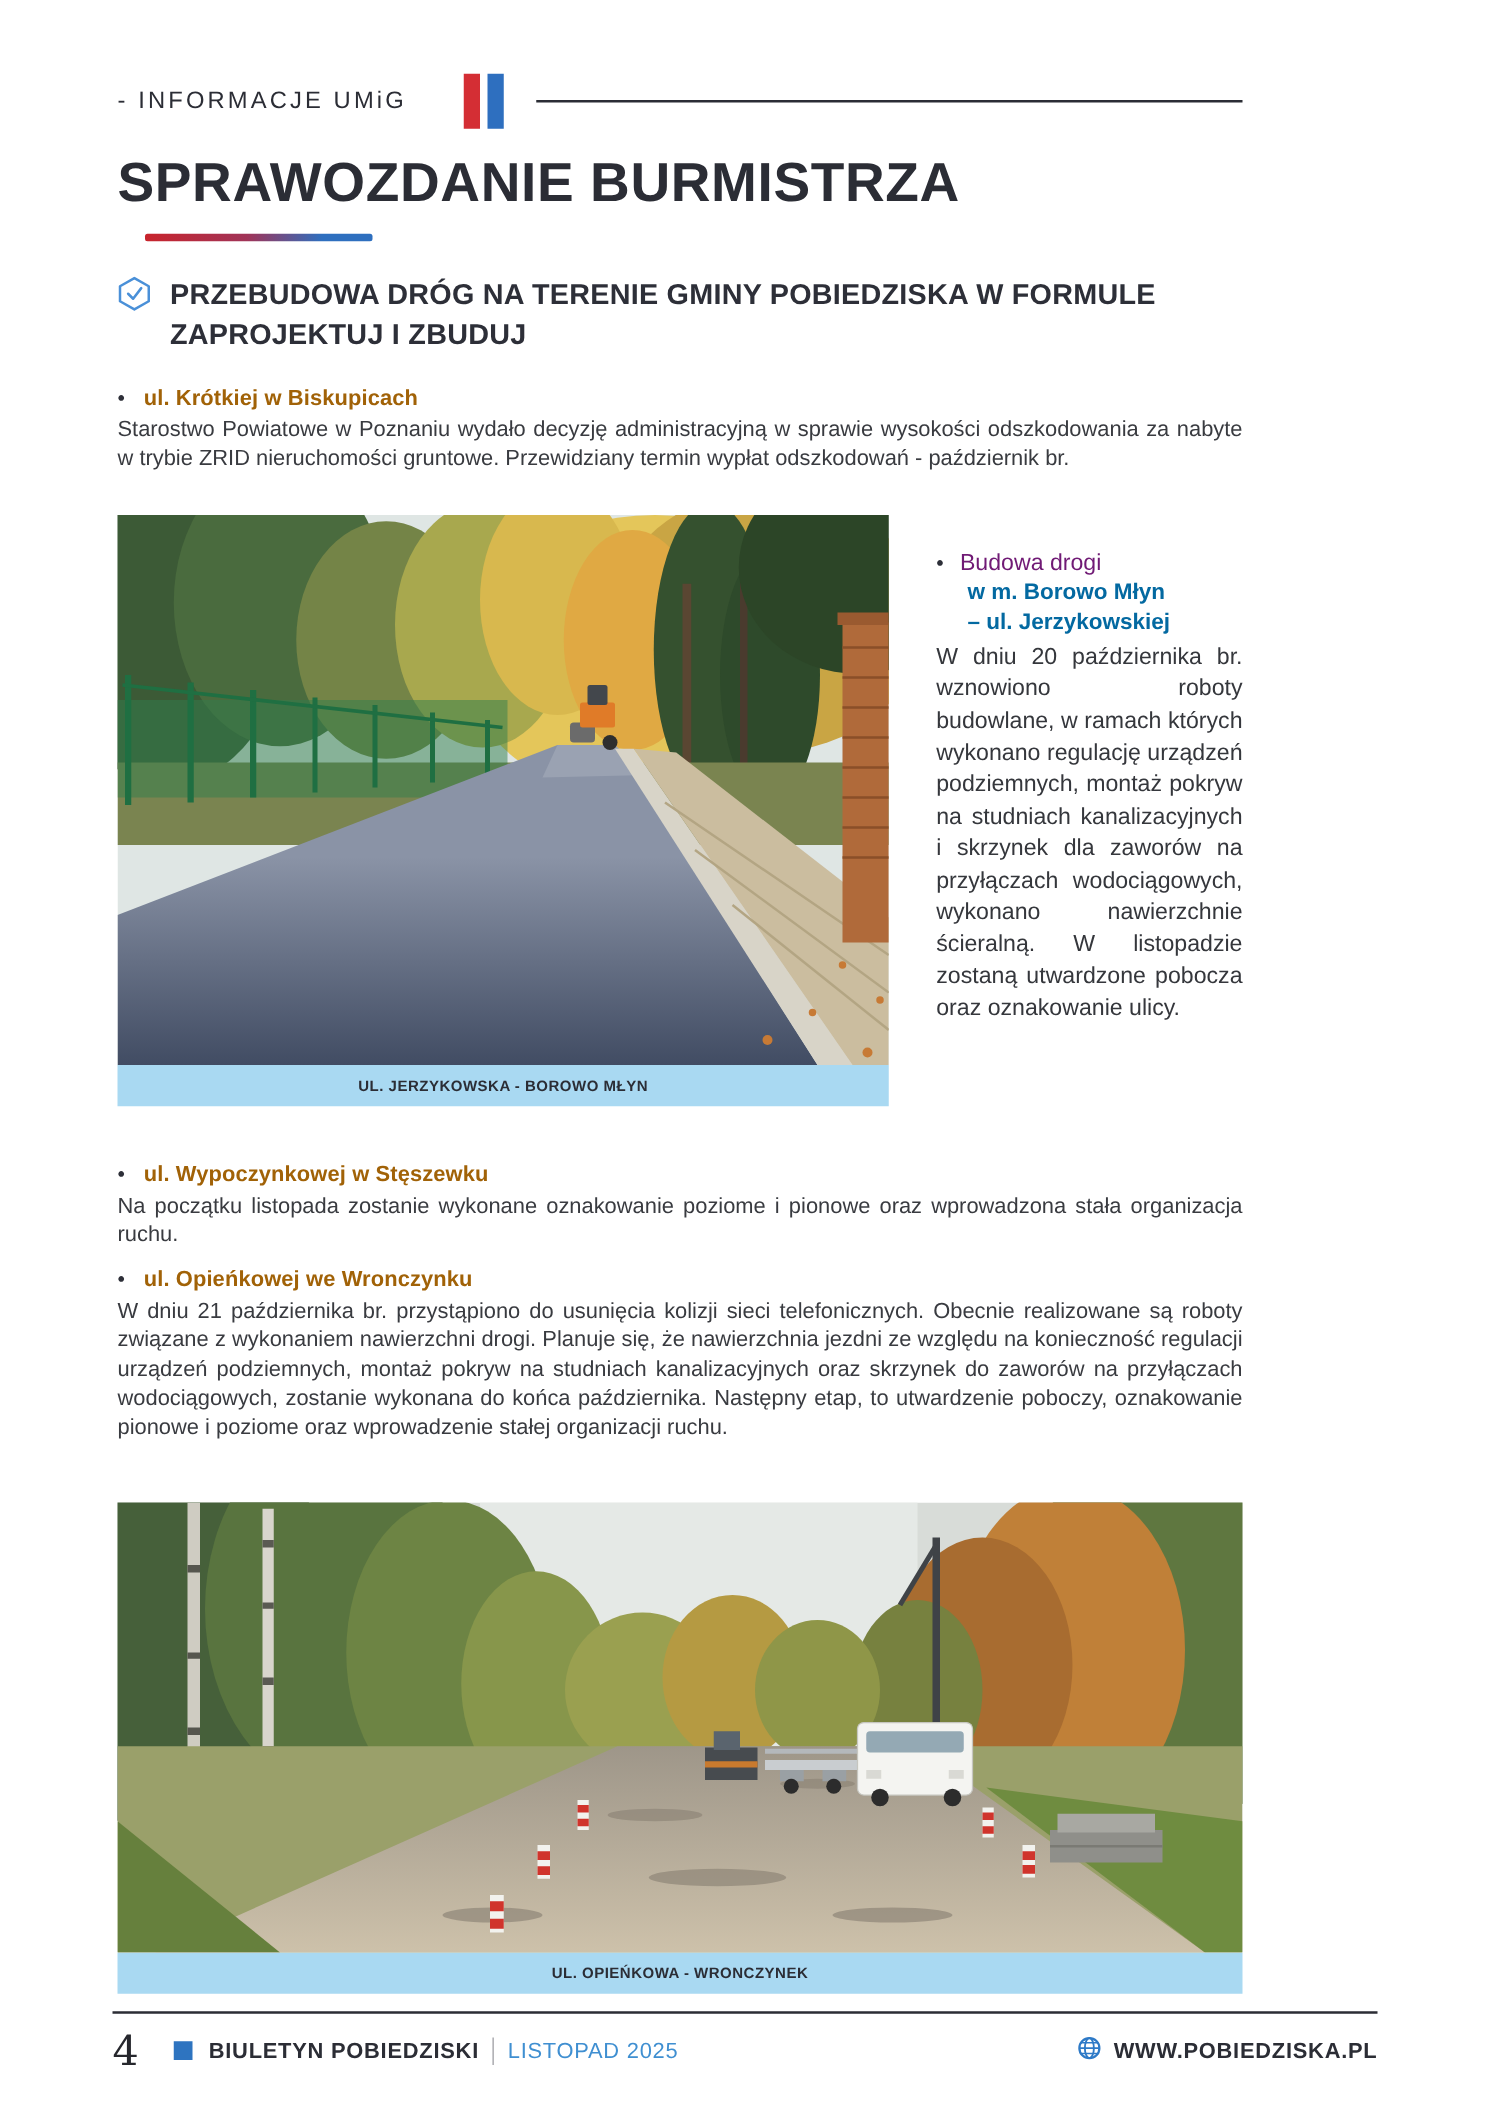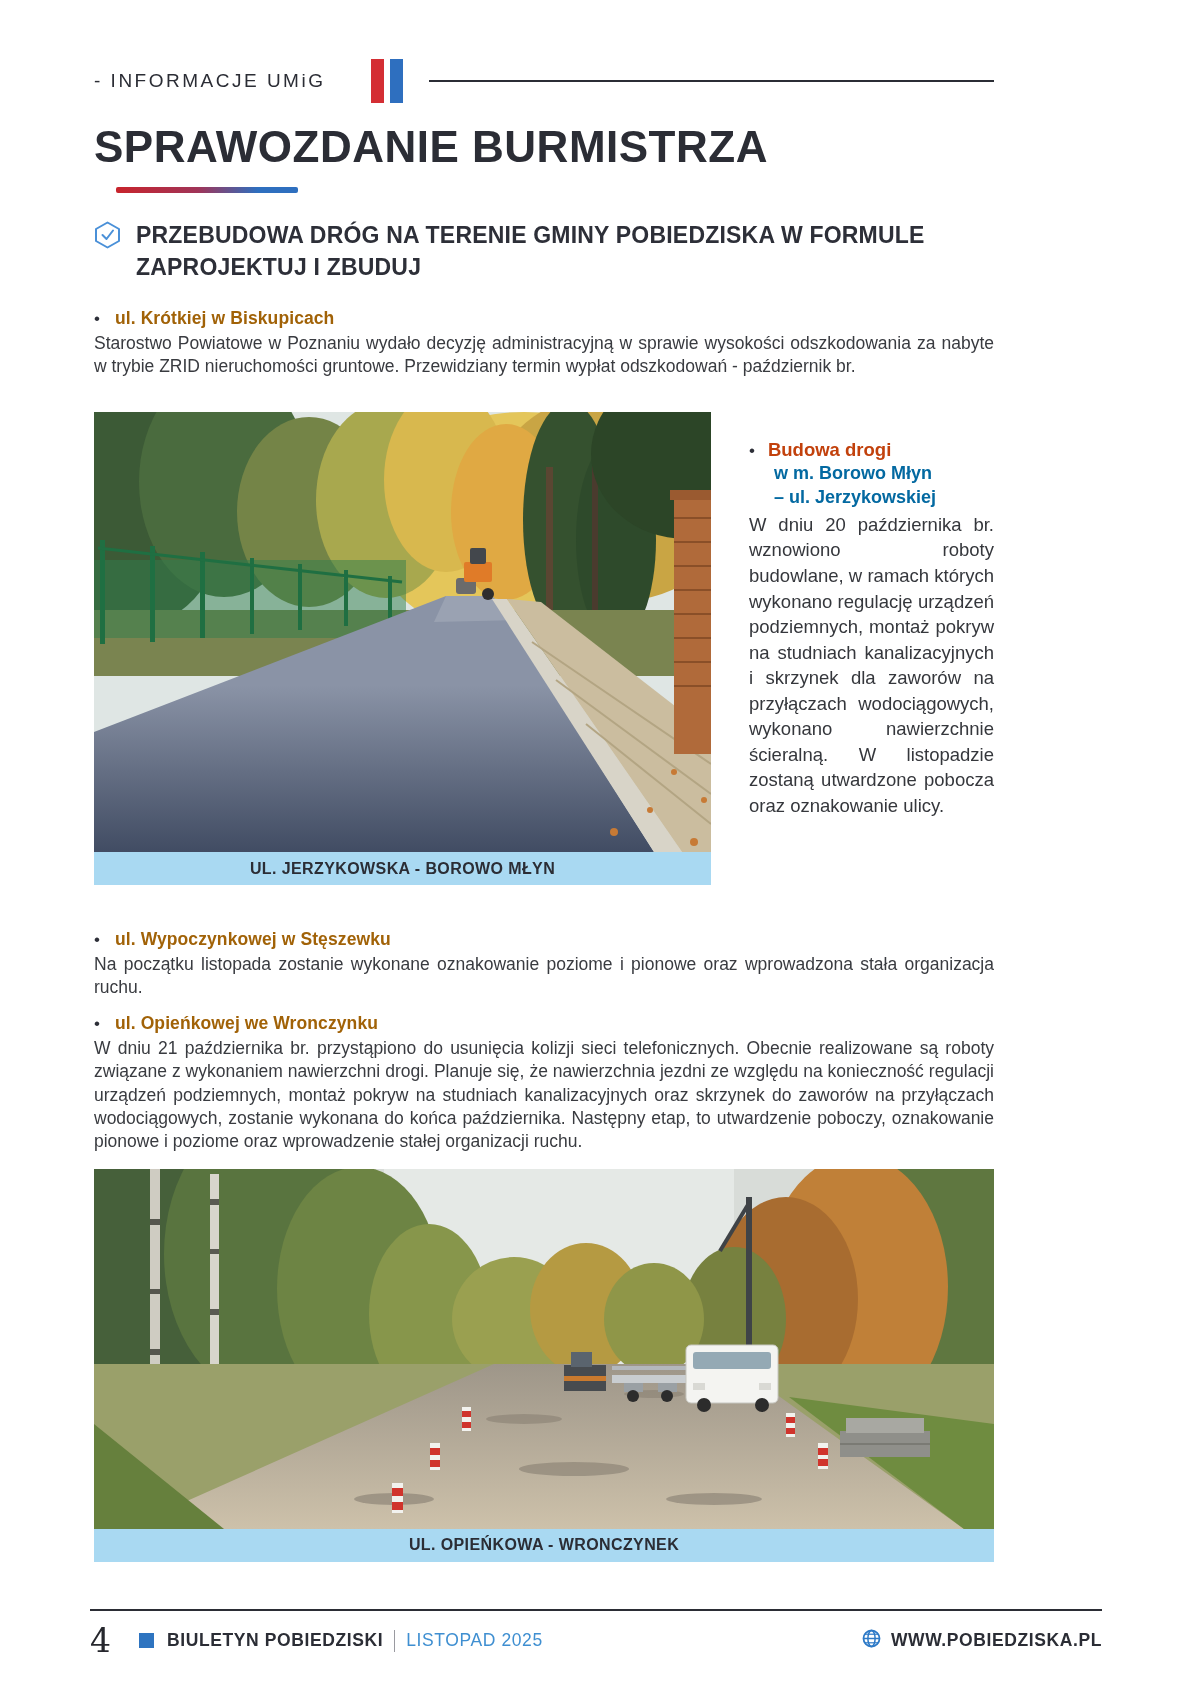--- a/index.html
+++ b/index.html
@@ -37,31 +37,31 @@
   .item-title-row{display:flex;gap:15px;margin-top:24px;margin-bottom:3px;align-items:baseline;}
   .bullet{font-size:17px;color:#2d2f38;}
   .item-title{font-weight:700;font-size:17.5px;color:#a16207;letter-spacing:0.1px;}
   .para{font-size:17.5px;line-height:1.32;text-align:justify;color:#393b40;}
 
   
   .photo-row{display:flex;gap:38px;margin-top:34px;}
   .figure{width:617px;flex:0 0 auto;}
   .figure svg{display:block;}
   .caption{height:33px;background:#a9d9f2;display:flex;align-items:center;justify-content:center;
-    font-size:16px;font-weight:600;color:#2b2d35;letter-spacing:0.4px;}
+    font-size:12px;font-weight:600;color:#2b2d35;letter-spacing:0.4px;}
   .sidecol{width:245px;padding-top:26px;}
   .side-title-row{display:flex;gap:13px;align-items:baseline;}
-  .side-title{font-weight:700;font-size:18.5px;line-height:1.3;color:#c2410c;}
+  .side-title{font-weight:400;font-size:18.5px;line-height:1.3;color:#701a75;}
   .side-title-cont{font-weight:700;font-size:18px;line-height:1.3;color:#0369a1;padding-left:25px;}
   .side-para{margin-top:3px;font-size:18.5px;line-height:1.38;text-align:justify;color:#35373c;}
 
   .mid-block{margin-top:44px;}
   .mid-block .item-title-row{margin-top:14px;}
 
-  .figure-wide{width:900px;margin-top:16px;}
+  .figure-wide{width:900px;margin-top:49px;}
   .figure-wide svg{display:block;}
 
   
   .footer{position:absolute;left:90px;width:1012px;bottom:26px;border-top:2px solid #2b2d35;
     padding-top:13px;display:flex;align-items:center;justify-content:space-between;}
   .f-left{display:flex;align-items:center;}
   .page-num{font-family:"DejaVu Serif","Liberation Serif",serif;font-size:33px;line-height:1;color:#26272d;font-weight:400;}
   .f-square{width:15px;height:15px;background:#2e74c0;margin-left:28px;}
   .f-bulletin{margin-left:13px;font-size:17.5px;font-weight:600;letter-spacing:0.6px;color:#2b2d35;}
   .f-div{width:1px;height:22px;background:#9a9aa0;margin:0 11px;}

